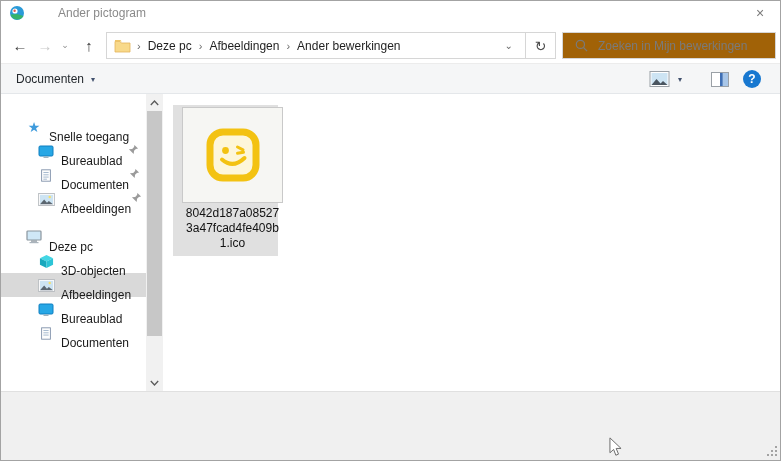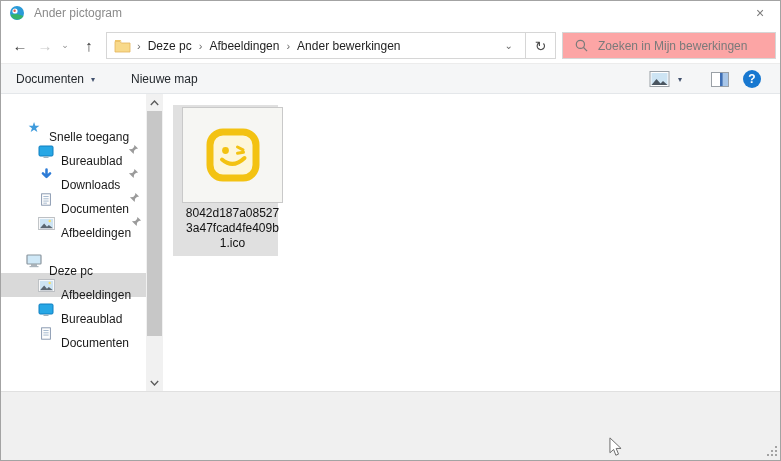--- a/index.html
+++ b/index.html
@@ -2,21 +2,21 @@
 <html><head>
 <meta charset="utf-8">
 <style>
   * { margin:0; padding:0; box-sizing:border-box; }
   html,body { background:#fff; }
   body { width:781px; height:461px; font-family:"Liberation Sans","DejaVu Sans",sans-serif; }
   .window { position:relative; width:781px; height:461px; background:#fff; border:1px solid #a3a3a3;
             font-size:12px; color:#1a1a1a; overflow:hidden; }
 
   
-  .titlebar { position:absolute; top:0; left:0; right:0; height:24px; display:flex; align-items:center; padding-left:8px; }
+  .titlebar { position:absolute; top:0; left:0; right:0; height:24px; display:flex; align-items:center; padding-left:8px;gap:24px; }
   .titlebar .app-ico { width:16px; height:16px; margin-right:9px; }
   .title-text { color:#8a8a8a; font-size:12px; }
   .close-btn { position:absolute; top:3px; right:10px; width:20px; height:18px; display:flex; align-items:center;
                justify-content:center; color:#7b7b7b; font-size:14px; cursor:default; }
 
   
   .navbtn { position:absolute; display:flex; align-items:center; justify-content:center; width:22px; height:24px; font-size:15px; }
   .nav-back { left:8px; top:32px; color:#3b3b3b; }
   .nav-fwd { left:33px; top:32px; color:#c9c9c9; }
   .nav-drop { left:57px; top:36px; width:14px; height:16px; color:#8f8f8f; font-size:9px; }
@@ -27,21 +27,21 @@
   .addressbar .folder-ico { width:17px; height:14px; margin-right:2px; flex:0 0 auto; }
   .crumb { padding:0 3px; white-space:nowrap; color:#1f1f1f; }
   .crumb-sep { color:#6a6a6a; font-size:11px; padding:0 4px; }
   .addr-spacer { flex:1; }
   .addr-chevron { color:#6a6a6a; font-size:10px; padding:0 8px; }
 
   .refresh-btn { position:absolute; left:524px; top:31px; width:31px; height:27px; border:1px solid #d6d6d6;
                  display:flex; align-items:center; justify-content:center; color:#4e4e4e; font-size:14px; background:#fff; }
 
   .searchbox { position:absolute; left:561px; top:31px; width:214px; height:27px; border:1px solid #d6d6d6;
-               background:#fca5a5; display:flex; align-items:center; padding-left:12px; }
+               background:#a16207; display:flex; align-items:center; padding-left:12px; }
   .searchbox svg { flex:0 0 auto; margin-right:10px; }
   .searchbox input { border:none; outline:none; flex:1; font:12px "Liberation Sans","DejaVu Sans",sans-serif;
                      color:#1a1a1a; background:transparent; min-width:0; }
   .searchbox input::placeholder { color:#7a7a7a; }
 
   
   .toolbar { position:absolute; top:62px; left:0; right:0; height:31px; background:#f5f6f7;
              border-top:1px solid #ececec; border-bottom:1px solid #e4e7ea; }
   .tool-item { position:absolute; top:0; height:30px; display:flex; align-items:center; color:#24292e; }
   .organize { left:15px; }
@@ -128,23 +128,20 @@
       <line x1="9.2" y1="9.2" x2="13" y2="13" stroke="#7a7a7a" stroke-width="1.3"></line>
     </svg>
     <input type="text" placeholder="Zoeken in Mijn bewerkingen" style="">
   </div>
 
   <div class="toolbar">
     <div class="tool-item organize">
       <span>Documenten</span>
       <span class="caret">▾</span>
     </div>
-    <div class="tool-item newfolder">
-      <span>Nieuwe map</span>
-    </div>
     <div class="view-btn">
       <svg width="21" height="16" viewBox="0 0 20 16">
         <rect x="0.5" y="0.5" width="19" height="15" fill="#fff" stroke="#9aa0a6"></rect>
         <rect x="2" y="2" width="16" height="12" fill="#cde4f3"></rect>
         <path d="M2 14 l5-6 4 4.5 2.5-2.5 4.5 4 z" fill="#4a5560"></path>
       </svg>
       <span class="caret">▾</span>
     </div>
     <div class="pane-btn">
       <svg width="18" height="15" viewBox="0 0 18 15">
@@ -170,33 +167,20 @@
       </span>
       <span class="lbl">Bureaublad</span>
       <span class="pin">
         <svg width="11" height="11" viewBox="0 0 12 12">
             <path d="M7 1 L11 5 L8.6 5.4 L6.6 7.4 L6.2 11 L1 5.8 L4.6 5.4 L6.6 3.4 Z" fill="#9b9b9b"></path>
           </svg>
       </span>
     </div>
     <div class="side-item lvl2">
       <span class="ic">
-        <svg width="15" height="15" viewBox="0 0 16 16">
-            <path d="M8 1.5 v7.5 M4.2 5.8 L8 9.5 l3.8 -3.7" stroke="#2e7cd6" stroke-width="2.7" fill="none" stroke-linecap="round" stroke-linejoin="round"></path>
-          </svg>
-      </span>
-      <span class="lbl">Downloads</span>
-      <span class="pin">
-        <svg width="11" height="11" viewBox="0 0 12 12">
-            <path d="M7 1 L11 5 L8.6 5.4 L6.6 7.4 L6.2 11 L1 5.8 L4.6 5.4 L6.6 3.4 Z" fill="#9b9b9b"></path>
-          </svg>
-      </span>
-    </div>
-    <div class="side-item lvl2">
-      <span class="ic">
         <svg width="14" height="15" viewBox="0 0 16 16">
             <rect x="3" y="1.5" width="10" height="13" fill="#fdfdfd" stroke="#7d8fa8" stroke-width="1"></rect>
             <line x1="5" y1="4.6" x2="11" y2="4.6" stroke="#9ab0c8"></line>
             <line x1="5" y1="7.2" x2="11" y2="7.2" stroke="#9ab0c8"></line>
             <line x1="5" y1="9.8" x2="11" y2="9.8" stroke="#9ab0c8"></line>
             <line x1="5" y1="12.2" x2="9" y2="12.2" stroke="#9ab0c8"></line>
           </svg>
       </span>
       <span class="lbl">Documenten</span>
       <span class="pin">
@@ -225,20 +209,30 @@
     <div class="side-gap"></div>
     <div class="side-item lvl1">
       <span class="ic">
         <svg width="16" height="14" viewBox="0 0 16 14">
             <rect x="1" y="1" width="14" height="9" rx="0.8" fill="#cfe8f7" stroke="#8a959e" stroke-width="1.2"></rect>
             <rect x="5" y="10.5" width="6" height="1.2" fill="#8a959e"></rect>
             <rect x="3.5" y="12" width="9" height="1.2" fill="#aab4bc"></rect>
           </svg>
       </span>
       <span class="lbl">Deze pc</span>
+    </div>
+    <div class="side-item lvl2">
+      <span class="ic">
+        <svg width="15" height="15" viewBox="0 0 16 16">
+            <path d="M8 1 L15 4.5 L8 8 L1 4.5 Z" fill="#43d6e4"></path>
+            <path d="M1 4.5 L8 8 v7 L1 11.5 Z" fill="#19a8bd"></path>
+            <path d="M15 4.5 L8 8 v7 l7 -3.5 Z" fill="#2cc4d6"></path>
+          </svg>
+      </span>
+      <span class="lbl">3D-objecten</span>
     </div>
     <div class="side-item lvl2 selected">
       <span class="ic">
         <svg width="17" height="13" viewBox="0 0 18 14">
             <rect x="0.5" y="0.5" width="17" height="13" fill="#fdfdfd" stroke="#b8bcc0"></rect>
             <rect x="2" y="2" width="14" height="10" fill="#cde4f3"></rect>
             <path d="M2 12 l4.5-5 3 3.5 2-2 4.5 3.5 z" fill="#5b6670"></path>
             <circle cx="12.5" cy="4.3" r="1.3" fill="#f7e06a"></circle>
           </svg>
       </span>

